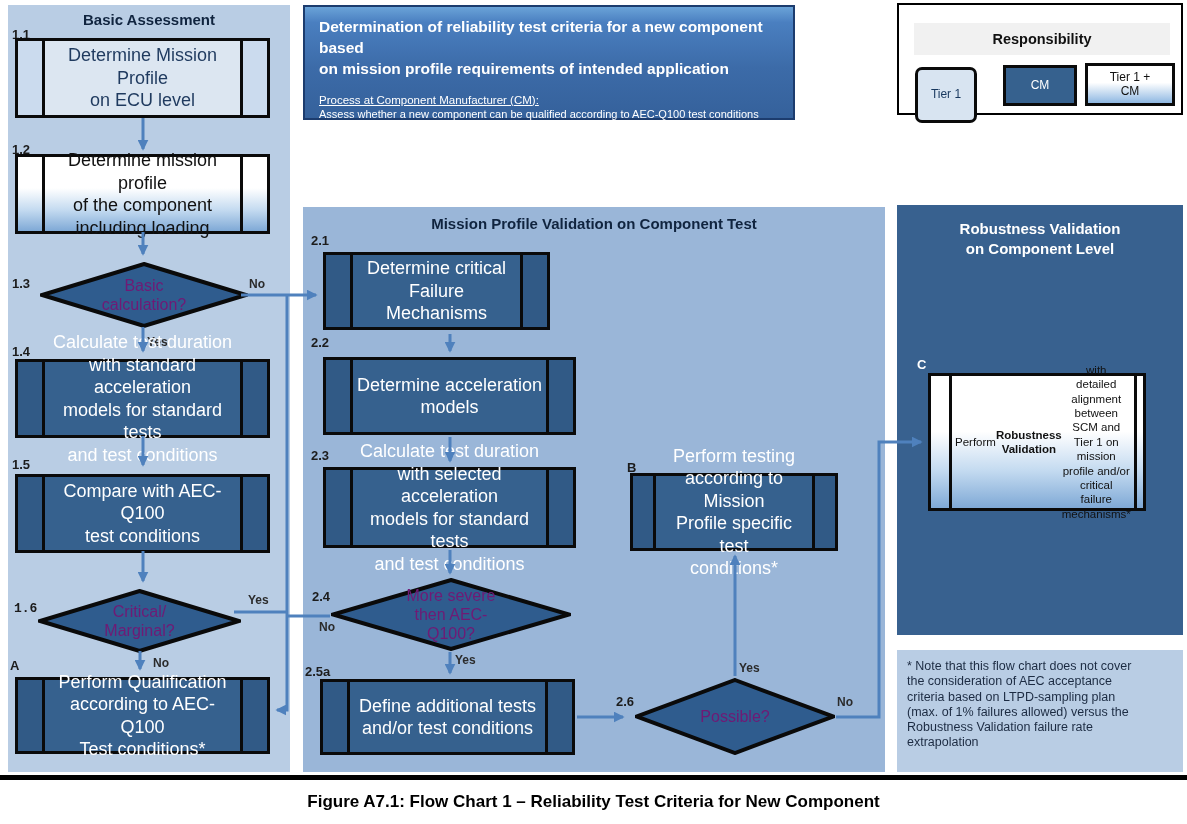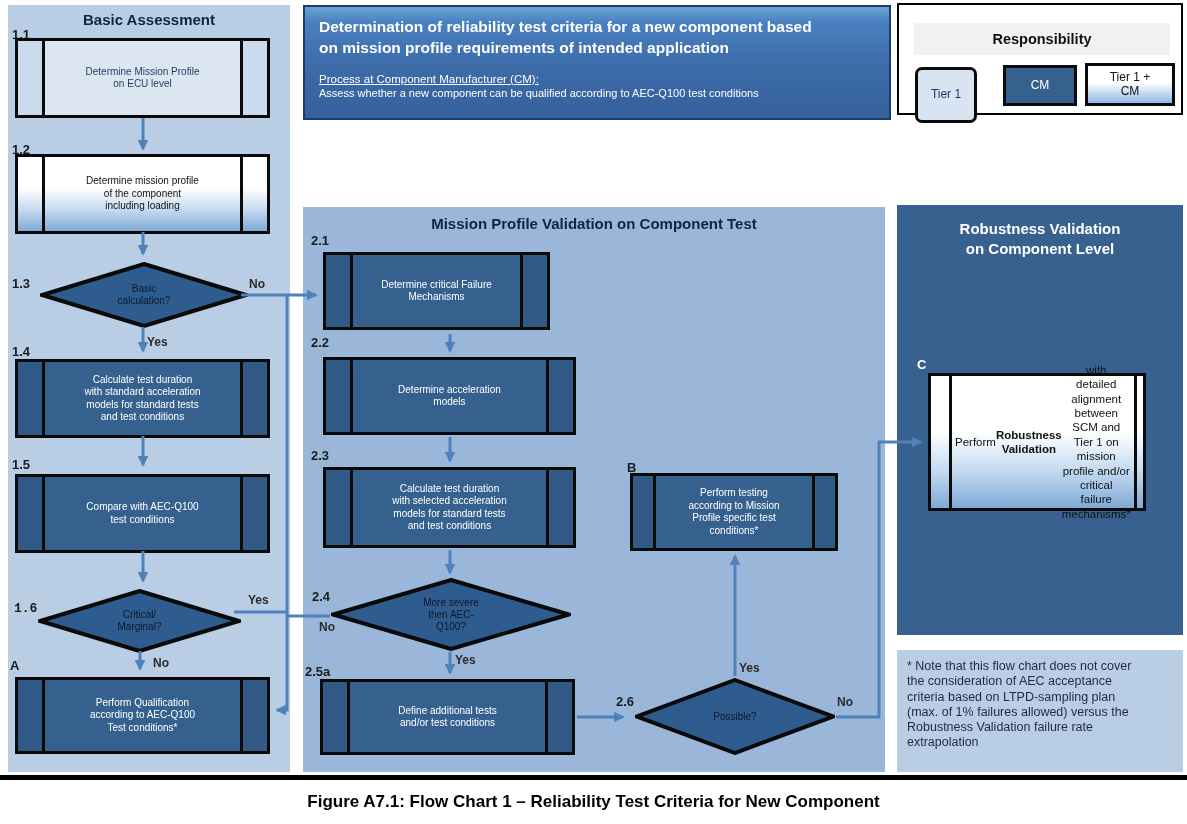--- a/index.html
+++ b/index.html
@@ -8,39 +8,39 @@
   .panel{position:absolute;box-sizing:border-box;}
   .panel-title{position:absolute;left:0;right:0;text-align:center;font-weight:bold;
                font-size:15px;color:#10243f;}
   .panel-title.white{color:#ffffff;}
   
   .pbox{position:absolute;border:3px solid #0a0a0a;display:flex;box-sizing:border-box;}
   .pbox .bar{flex:0 0 24px;}
   .pbox .bar.l{border-right:3px solid #0a0a0a;}
   .pbox .bar.r{border-left:3px solid #0a0a0a;}
   .pbox .content{flex:1;display:flex;align-items:center;justify-content:center;
-                 text-align:center;white-space:pre-line;font-size:10px;line-height:1.25;
+                 text-align:center;white-space:pre-line;font-size:18px;line-height:1.25;
                  padding:2px 3px;}
   .pbox.dark{background:#36618e;color:#ffffff;}
   .pbox.dark .bar{background:#315a86;}
   .pbox.light{background:#dce6f1;color:#1f3a5f;}
   .pbox.light .bar{background:#cbdbee;}
   .pbox.grad{background:linear-gradient(180deg,#ffffff 0%,#ffffff 42%,#c3daf0 72%,#7fa9d6 100%);
              color:#111111;}
   
   .diamond{position:absolute;}
   .diamond svg{position:absolute;left:0;top:0;}
   .dtext{position:absolute;left:0;top:0;right:0;bottom:0;display:flex;align-items:center;
-         justify-content:center;text-align:center;color:#0f172a;font-size:10px;
+         justify-content:center;text-align:center;color:#701a75;font-size:16px;
          line-height:1.2;white-space:pre-line;}
   
   .steplbl{position:absolute;font-size:13px;font-weight:bold;color:#1c1c1c;}
   .yn{position:absolute;font-size:12px;font-weight:bold;color:#2b2b2b;}
   
-  .header-box{position:absolute;left:303px;top:5px;width:588px;height:115px;box-sizing:border-box;
+  .header-box{position:absolute;left:303px;top:5px;width:492px;height:115px;box-sizing:border-box;
     background:linear-gradient(180deg,#6aa3d8 0%,#4a7fc0 14%,#3c6ba8 55%,#35619b 100%);
     border:2px solid #1c3c6e;color:#ffffff;padding:10px 14px;}
   .header-title{font-size:15.5px;font-weight:bold;line-height:1.35;white-space:pre-line;}
   .header-sub1{font-size:11.5px;text-decoration:underline;margin-top:14px;}
   .header-sub2{font-size:11px;margin-top:2px;}
   
   .legend{position:absolute;left:897px;top:3px;width:286px;height:112px;background:#ffffff;
           border:2px solid #000;box-sizing:border-box;}
   .legend-strip{position:absolute;left:15px;top:18px;width:256px;height:32px;background:#f1f1f1;
           display:flex;align-items:center;justify-content:center;font-size:14.5px;font-weight:bold;color:#111;}

